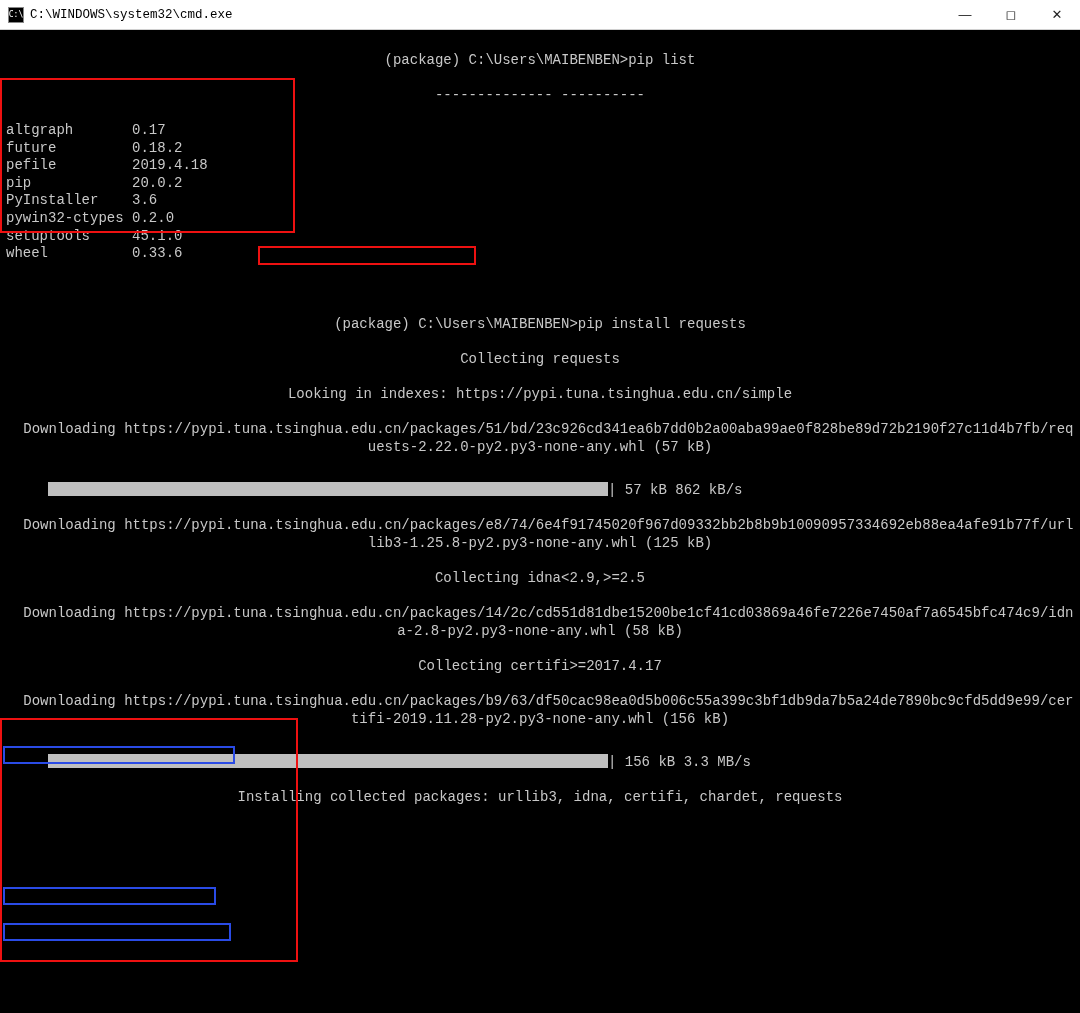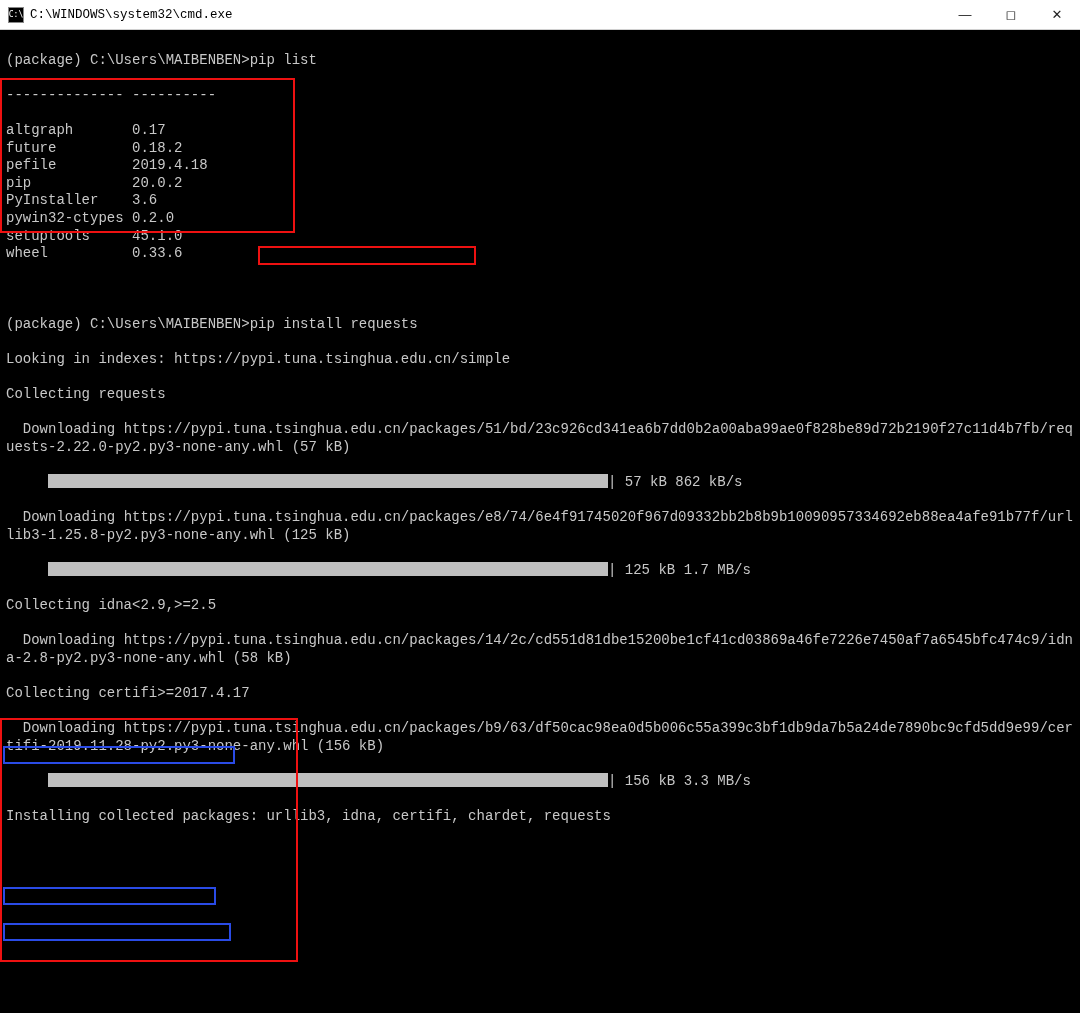--- a/index.html
+++ b/index.html
@@ -39,64 +39,63 @@
   }
   .term {
     background: #000;
     color: #c8c8c8;
     padding: 4px 6px 10px 6px;
     line-height: 17.6px;
     white-space: pre;
     position: relative;
     min-height: 983px;
   }
-  .term .prompt, .term .out { white-space: pre; }
+  .term .prompt, .term .out { white-space: pre; text-align: center; }
   .pkg-row { white-space: pre; display:inline-block; }
   .red-box {
     position: absolute;
     border: 2px solid #e11;
     pointer-events: none;
   }
   .blue-box {
     position: absolute;
     border: 2px solid #2a4be6;
     pointer-events: none;
   }
   .bar-filled {
     display:inline-block;
     background:#bfbfbf;
     height:14px;
     vertical-align:-2px;
   }
-  .bar-line { white-space: pre; }
+  .bar-line { white-space: pre; margin-top: 8px; }
 </style>
 </head>
 <body>
 
 <div class="titlebar">
   <span class="icon">C:\</span>
   <span class="title">C:\WINDOWS\system32\cmd.exe</span>
   <span class="spacer"></span>
   <span class="winbtn">—</span>
   <span class="winbtn">◻</span>
   <span class="winbtn">✕</span>
 </div>
 
 <div class="term">
 <div class="prompt">(package) C:\Users\MAIBENBEN&gt;pip list</div>
 <div class="out">-------------- ----------</div>
 <div id="list1-container"><div class="out pkg-row">altgraph       0.17</div><br><div class="out pkg-row">future         0.18.2</div><br><div class="out pkg-row">pefile         2019.4.18</div><br><div class="out pkg-row">pip            20.0.2</div><br><div class="out pkg-row">PyInstaller    3.6</div><br><div class="out pkg-row">pywin32-ctypes 0.2.0</div><br><div class="out pkg-row">setuptools     45.1.0</div><br><div class="out pkg-row">wheel          0.33.6</div><br></div>
 <div class="out"> </div>
 <div class="prompt">(package) C:\Users\MAIBENBEN&gt;pip install requests</div>
+<div class="out">Collecting requests</div>
 <div class="out">Looking in indexes: https://pypi.tuna.tsinghua.edu.cn/simple</div>
-<div class="out">Collecting requests</div>
 <div class="out" style="white-space:pre-wrap;word-break:break-all">  Downloading https://pypi.tuna.tsinghua.edu.cn/packages/51/bd/23c926cd341ea6b7dd0b2a00aba99ae0f828be89d72b2190f27c11d4b7fb/requests-2.22.0-py2.py3-none-any.whl (57 kB)</div>
 <div class="bar-line">     <span class="bar-filled" style="width:560px"></span><span>| 57 kB 862 kB/s</span></div>
 <div class="out" style="white-space:pre-wrap;word-break:break-all">  Downloading https://pypi.tuna.tsinghua.edu.cn/packages/e8/74/6e4f91745020f967d09332bb2b8b9b10090957334692eb88ea4afe91b77f/urllib3-1.25.8-py2.py3-none-any.whl (125 kB)</div>
-<div class="bar-line">     <span class="bar-filled" style="width:560px"></span><span>| 125 kB 1.7 MB/s</span></div>
 <div class="out">Collecting idna&lt;2.9,&gt;=2.5</div>
 <div class="out" style="white-space:pre-wrap;word-break:break-all">  Downloading https://pypi.tuna.tsinghua.edu.cn/packages/14/2c/cd551d81dbe15200be1cf41cd03869a46fe7226e7450af7a6545bfc474c9/idna-2.8-py2.py3-none-any.whl (58 kB)</div>
 <div class="out">Collecting certifi&gt;=2017.4.17</div>
 <div class="out" style="white-space:pre-wrap;word-break:break-all">  Downloading https://pypi.tuna.tsinghua.edu.cn/packages/b9/63/df50cac98ea0d5b006c55a399c3bf1db9da7b5a24de7890bc9cfd5dd9e99/certifi-2019.11.28-py2.py3-none-any.whl (156 kB)</div>
 <div class="bar-line">     <span class="bar-filled" style="width:560px"></span><span>| 156 kB 3.3 MB/s</span></div>
 <div class="out">Installing collected packages: urllib3, idna, certifi, chardet, requests</div>
 
 
 
 

